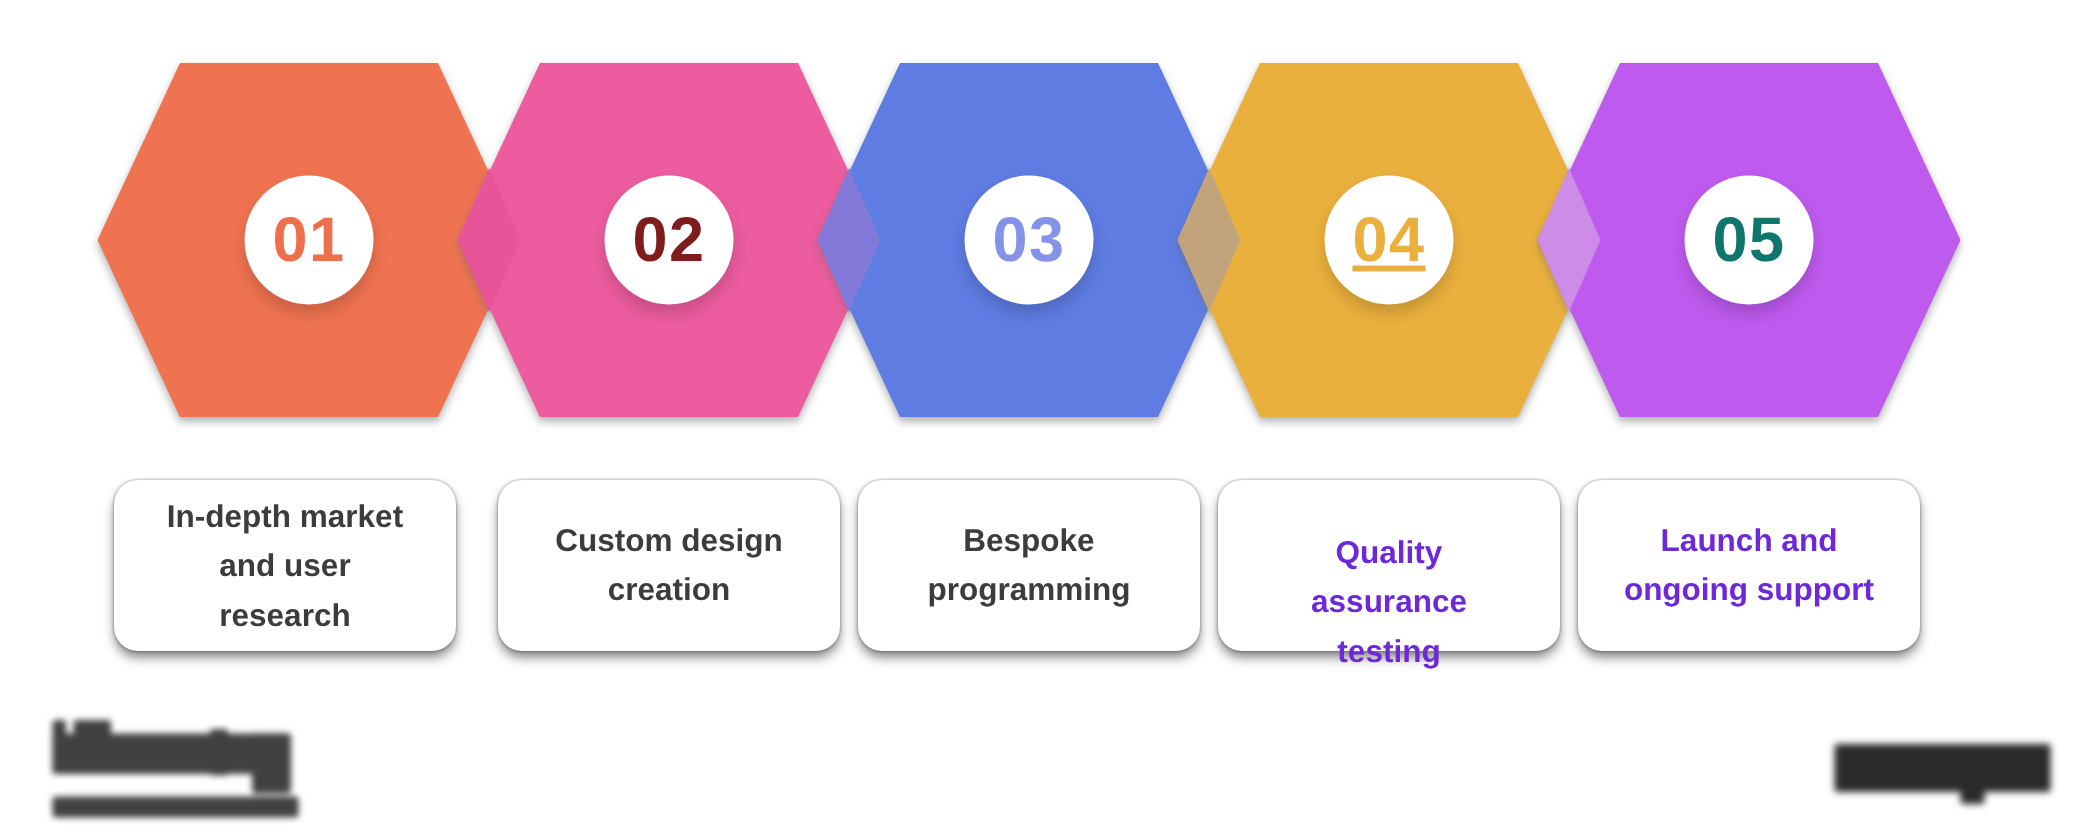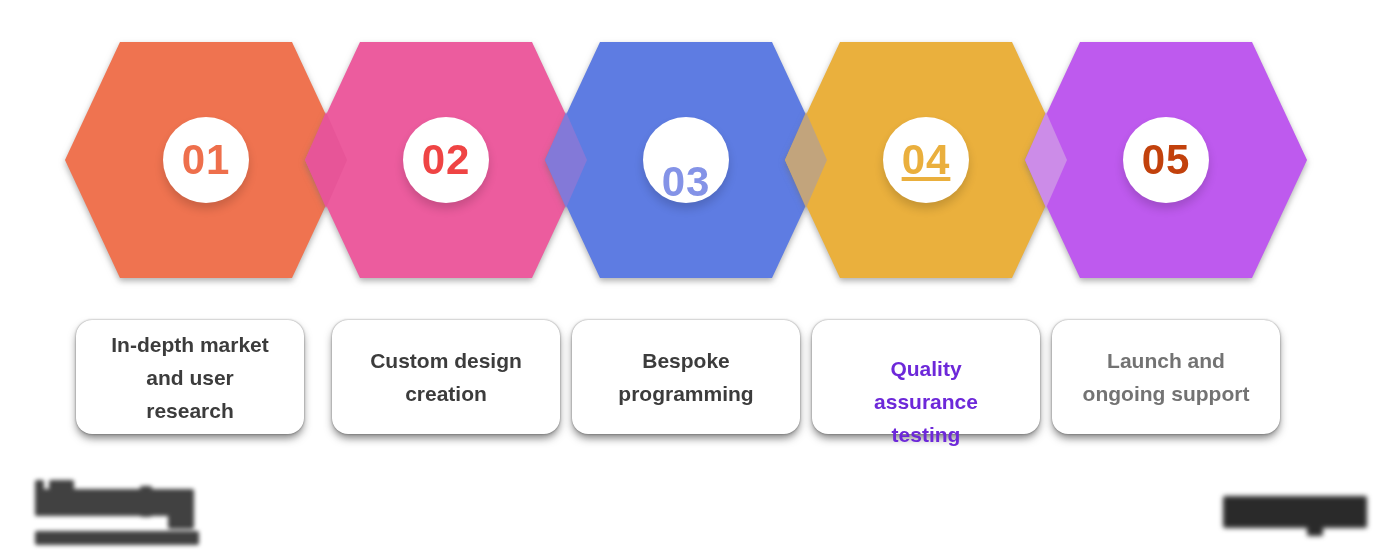--- a/index.html
+++ b/index.html
@@ -58,21 +58,21 @@
     border-radius: 50%;
     background: #ffffff;
     z-index: 5;
     display: flex;
     align-items: center;
     justify-content: center;
     box-shadow: 0 6px 10px rgba(0,0,0,0.16);
   }
   .c1 { left: 163px; }
   .c2 { left: 403px; }
-  .c3 { left: 643px; align-items: flex-end; }
+  .c3 { left: 643px; }
   .c4 { left: 883px; }
   .c5 { left: 1123px; }
   .num {
     font-size: 42px;
     font-weight: bold;
     letter-spacing: 1px;
     line-height: 1;
   }
 
   
@@ -142,46 +142,46 @@
 
   <div class="diamond j1" style="background-color: rgb(231, 85, 152);"></div>
   <div class="diamond j2" style="background-color: rgb(131, 121, 216);"></div>
   <div class="diamond j3" style="background-color: rgb(194, 164, 124);"></div>
   <div class="diamond j4" style="background-color: rgb(204, 140, 232);"></div>
 
   <div class="num-circle c1">
     <span class="num" style="color: rgb(238, 111, 76);">01</span>
   </div>
   <div class="num-circle c2">
-    <span class="num" style="color: #ef4444;">02</span>
+    <span class="num" style="color: #7f1d1d;">02</span>
   </div>
   <div class="num-circle c3">
     <span class="num" style="color: rgb(132, 147, 231);">03</span>
   </div>
   <div class="num-circle c4">
     <span class="num" style="color: rgb(234, 175, 61); text-decoration: underline;">04</span>
   </div>
   <div class="num-circle c5">
-    <span class="num" style="color: #c2410c;">05</span>
+    <span class="num" style="color: #0f766e;">05</span>
   </div>
 
   <div class="card k1">
     <span class="card-label" style="color: rgb(60, 60, 60);">In-depth market and user research</span>
   </div>
   <div class="card k3">
     <span class="card-label" style="color: rgb(60, 60, 60);">Bespoke programming</span>
   </div>
   <div class="card k2">
     <span class="card-label" style="color: rgb(60, 60, 60);">Custom design creation</span>
   </div>
   <div class="card k4">
     <span class="card-label" style="color: #6d28d9; margin-top: 48px;">Quality assurance testing</span>
   </div>
   <div class="card k5">
-    <span class="card-label" style="color: #737373;">Launch and ongoing support</span>
+    <span class="card-label" style="color: #6d28d9;">Launch and ongoing support</span>
   </div>
 
   <div class="mark mark-left">
     <div class="blk ml-a" style="background-color: rgb(65, 65, 65);"></div>
     <div class="blk ml-b" style="background-color: rgb(65, 65, 65);"></div>
     <div class="blk ml-c" style="background-color: rgb(65, 65, 65);"></div>
     <div class="blk ml-d" style="background-color: rgb(65, 65, 65);"></div>
     <div class="blk ml-e" style="background-color: rgb(65, 65, 65);"></div>
     <div class="blk ml-f" style="background-color: rgb(65, 65, 65);"></div>
   </div>

